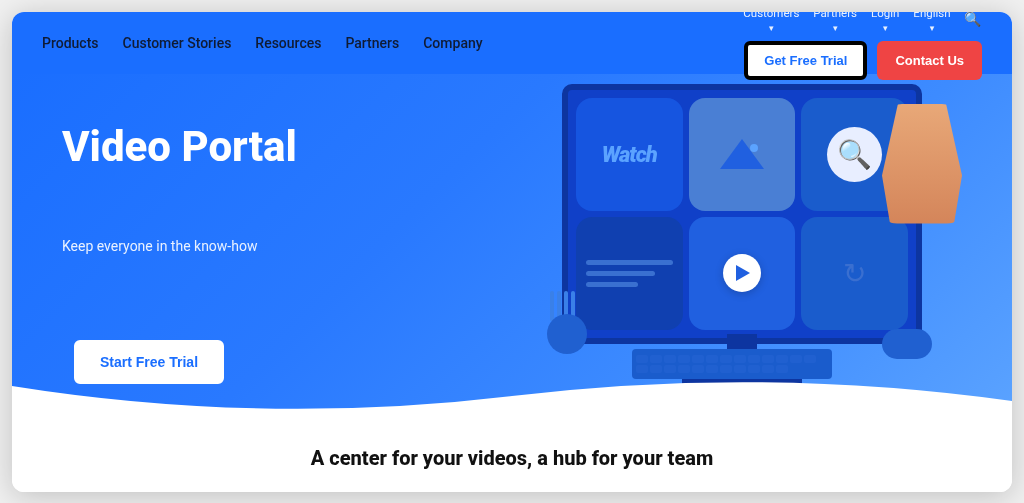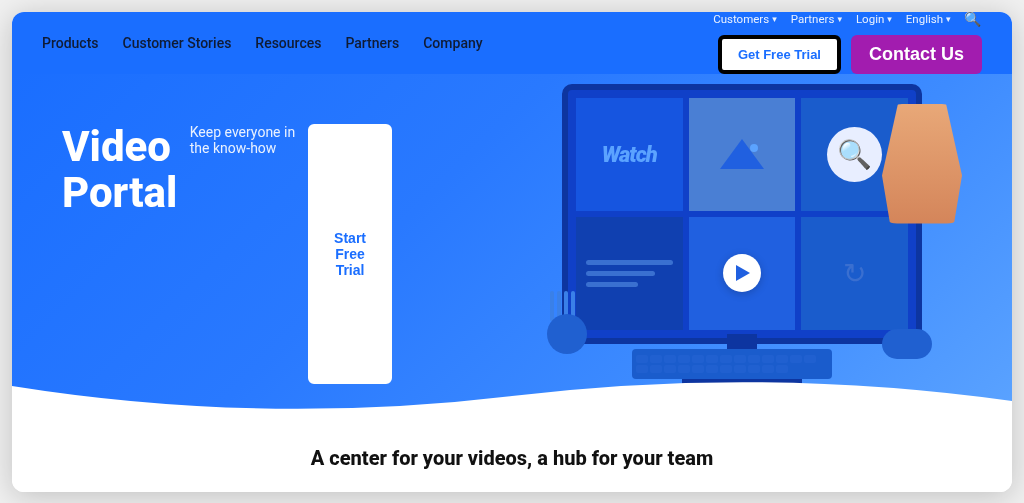--- a/index.html
+++ b/index.html
@@ -68,20 +68,21 @@
       align-items: center;
       margin-bottom: 4px;
     }
     .top-link {
       color: rgba(255,255,255,0.9);
       font-size: 11.5px;
       cursor: pointer;
       display: flex;
       align-items: center;
       gap: 3px;
+      flex-direction: column;
     }
     .chevron-small {
       font-size: 9px;
     }
     .search-icon-btn {
       color: white;
       cursor: pointer;
       font-size: 14px;
     }
     .btn-get-free-trial {
@@ -89,43 +90,43 @@
       color: #1a6eff;
       border: 4px solid #000000;
       padding: 8px 16px;
       border-radius: 6px;
       font-size: 13px;
       font-weight: 600;
       cursor: pointer;
       white-space: nowrap;
     }
     .btn-contact-us {
-      background: #a21caf;
+      background: #ef4444;
       color: white;
       border: none;
       padding: 8px 18px;
       border-radius: 6px;
-      font-size: 18px;
+      font-size: 13px;
       font-weight: 600;
       cursor: pointer;
       white-space: nowrap;
     }
     
     .hero {
       background: linear-gradient(135deg, #1a6eff 0%, #2979ff 40%, #3d8bff 70%, #5ba3ff 100%);
       flex: 1;
       display: flex;
       align-items: stretch;
       position: relative;
       overflow: hidden;
     }
     .hero-content {
       padding: 50px 40px 40px 50px;
       display: flex;
-      flex-direction: row;
+      flex-direction: column;
       justify-content: space-between;
       z-index: 2;
       max-width: 420px;
     }
     .hero-title {
       font-size: 42px;
       font-weight: 800;
       color: white;
       line-height: 1.1;
       margin-bottom: 14px;
@@ -207,21 +208,21 @@
       bottom: 20px;
       left: 50%;
       transform: translateX(-50%);
       width: 120px;
       height: 20px;
       background: #0d35a0;
       border-radius: 4px;
     }
     .tile {
       background: #1655e0;
-      border-radius: 0;
+      border-radius: 16px;
       display: flex;
       align-items: center;
       justify-content: center;
       position: relative;
       overflow: hidden;
     }
     .tile-watch {
       background: #1655e0;
       font-size: 22px;
       font-weight: 900;

